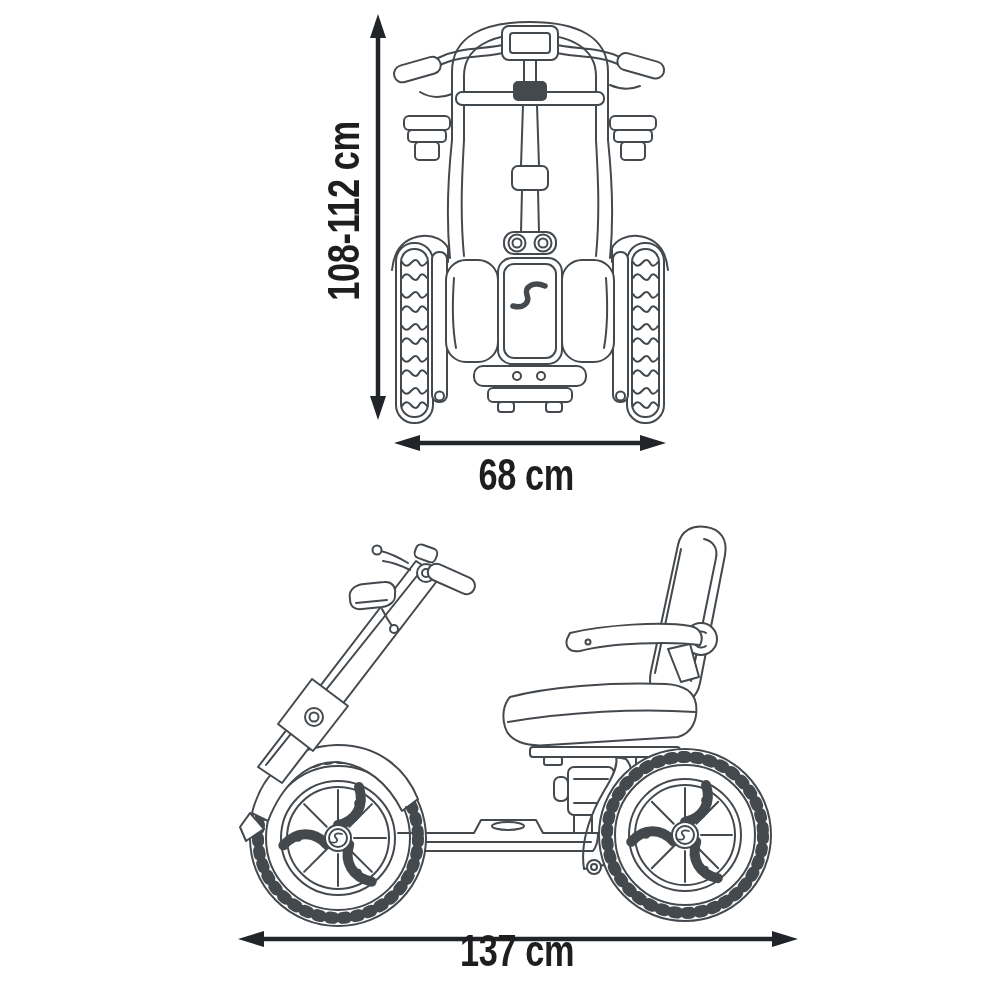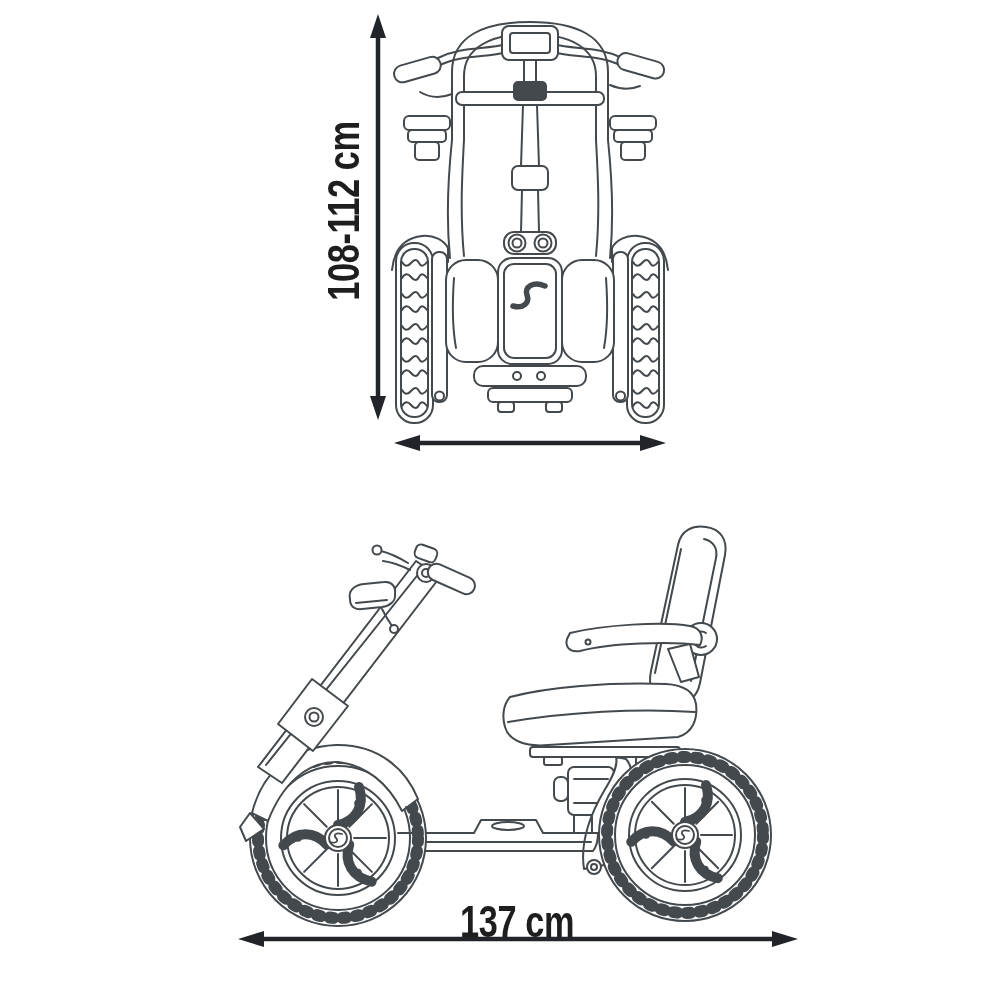--- a/index.html
+++ b/index.html
@@ -147,20 +147,23 @@
   </svg>
   <div class="dim-label label-height" style="left:214px; top:187px; width:260px; height:48px;">
     <span class="cond">108-112 cm</span>
   </div>
 
   <svg class="arrow" style="left:390px; top:425px;" width="280" height="36" viewBox="0 0 280 36">
     <line x1="26" y1="18" x2="254" y2="18" stroke="currentColor" stroke-width="4.5"></line>
     <polygon points="4,18 30,10 30,26" fill="currentColor"></polygon>
     <polygon points="276,18 250,10 250,26" fill="currentColor"></polygon>
   </svg>
+  <div class="dim-label" style="left:426px; top:451px; width:200px; height:48px;">
+    <span class="cond">68 cm</span>
+  </div>
 
   <svg class="drawing" style="left:238px; top:515px;" width="564" height="420" viewBox="0 0 564 420">
     <g stroke="currentColor" fill="none" stroke-width="2" stroke-linecap="round" stroke-linejoin="round">
 
       <g>
         <rect x="292" y="232" width="150" height="10" rx="3" fill="#fff"></rect>
         <rect x="306" y="242" width="18" height="8" rx="2" fill="#fff"></rect>
         <rect x="398" y="242" width="18" height="8" rx="2" fill="#fff"></rect>
         <rect x="330" y="252" width="46" height="48" rx="6" fill="#fff"></rect>
         <path d="M 336,264 L 370,264"></path>
@@ -269,17 +272,17 @@
         <circle cx="350" cy="127" r="2.5"></circle>
       </g>
     </g>
   </svg>
 
   <svg class="arrow" style="left:234px; top:921px;" width="568" height="36" viewBox="0 0 568 36">
     <line x1="26" y1="18" x2="542" y2="18" stroke="currentColor" stroke-width="4.5"></line>
     <polygon points="4,18 30,10 30,26" fill="currentColor"></polygon>
     <polygon points="564,18 538,10 538,26" fill="currentColor"></polygon>
   </svg>
-  <div class="dim-label" style="left:417px; top:898px; width:200px; height:48px;">
+  <div class="dim-label" style="left:417px; top:927px; width:200px; height:48px;">
     <span class="cond">137 cm</span>
   </div>
 
 </div>
 
 </body></html>

